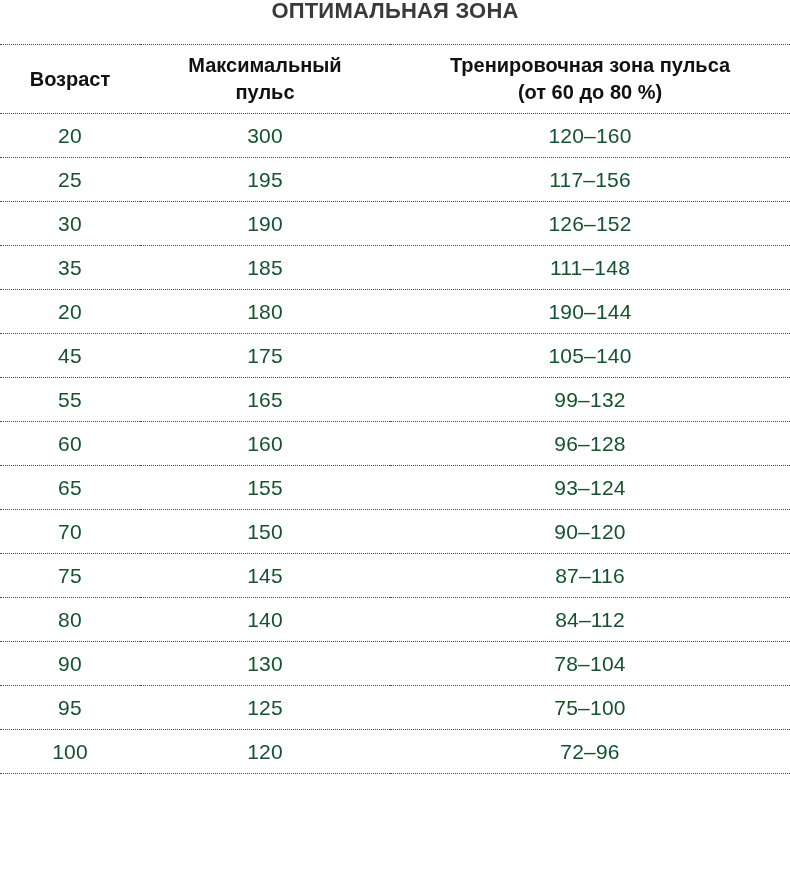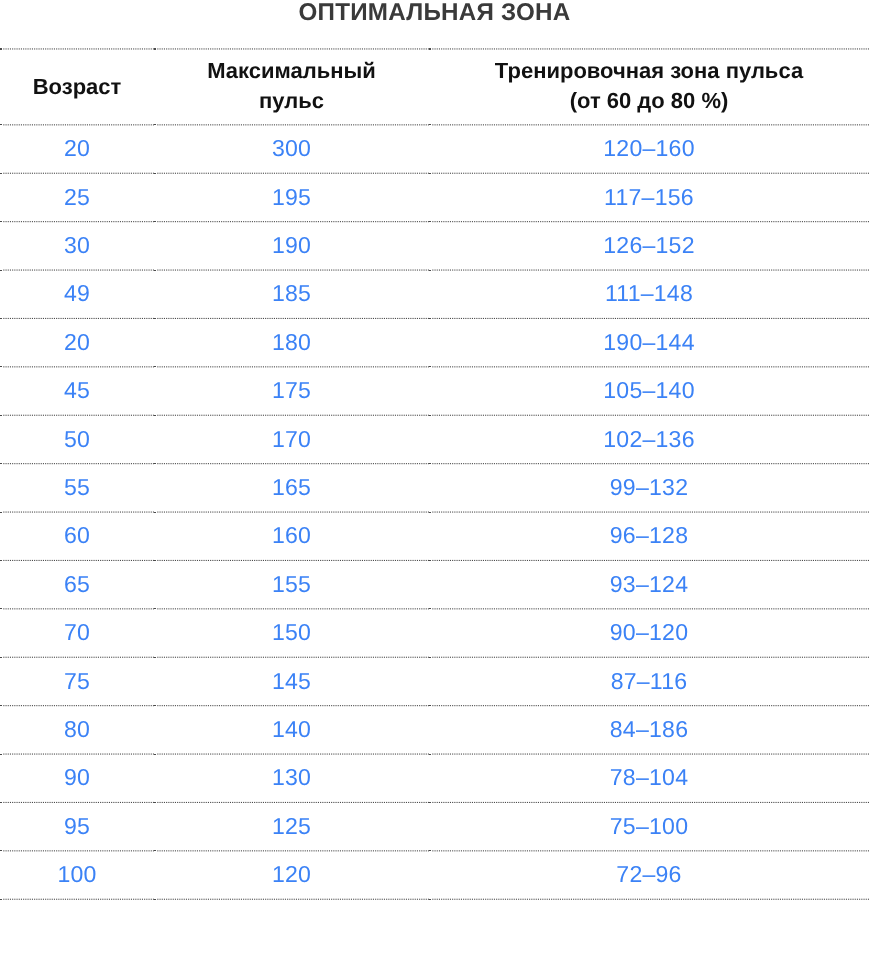--- a/index.html
+++ b/index.html
@@ -52,21 +52,21 @@
     color: #111111;
     padding: 0;
   }
   table.pulse-table td {
     border-bottom: 1px dotted #4a4a4a;
     height: 43px;
     vertical-align: middle;
     text-align: center;
     font-size: 21px;
     letter-spacing: 0.2px;
-    color: #3b82f6;
+    color: #14532d;
     padding: 0;
   }
 </style>
 </head>
 <body>
 
 <div class="page">
   <h1 class="title">ОПТИМАЛЬНАЯ ЗОНА</h1>
 
   <table class="pulse-table">
@@ -97,42 +97,37 @@
     <td>117–156</td>
   </tr>
 
   <tr>
     <td>30</td>
     <td>190</td>
     <td>126–152</td>
   </tr>
 
   <tr>
-    <td>49</td>
+    <td>35</td>
     <td>185</td>
     <td>111–148</td>
   </tr>
 
   <tr>
     <td>20</td>
     <td>180</td>
     <td>190–144</td>
   </tr>
 
   <tr>
     <td>45</td>
     <td>175</td>
     <td>105–140</td>
   </tr>
 
-  <tr>
-    <td>50</td>
-    <td>170</td>
-    <td>102–136</td>
-  </tr>
 
   <tr>
     <td>55</td>
     <td>165</td>
     <td>99–132</td>
   </tr>
 
   <tr>
     <td>60</td>
     <td>160</td>
@@ -153,21 +148,21 @@
 
   <tr>
     <td>75</td>
     <td>145</td>
     <td>87–116</td>
   </tr>
 
   <tr>
     <td>80</td>
     <td>140</td>
-    <td>84–186</td>
+    <td>84–112</td>
   </tr>
 
 
   <tr>
     <td>90</td>
     <td>130</td>
     <td>78–104</td>
   </tr>
 
   <tr>

